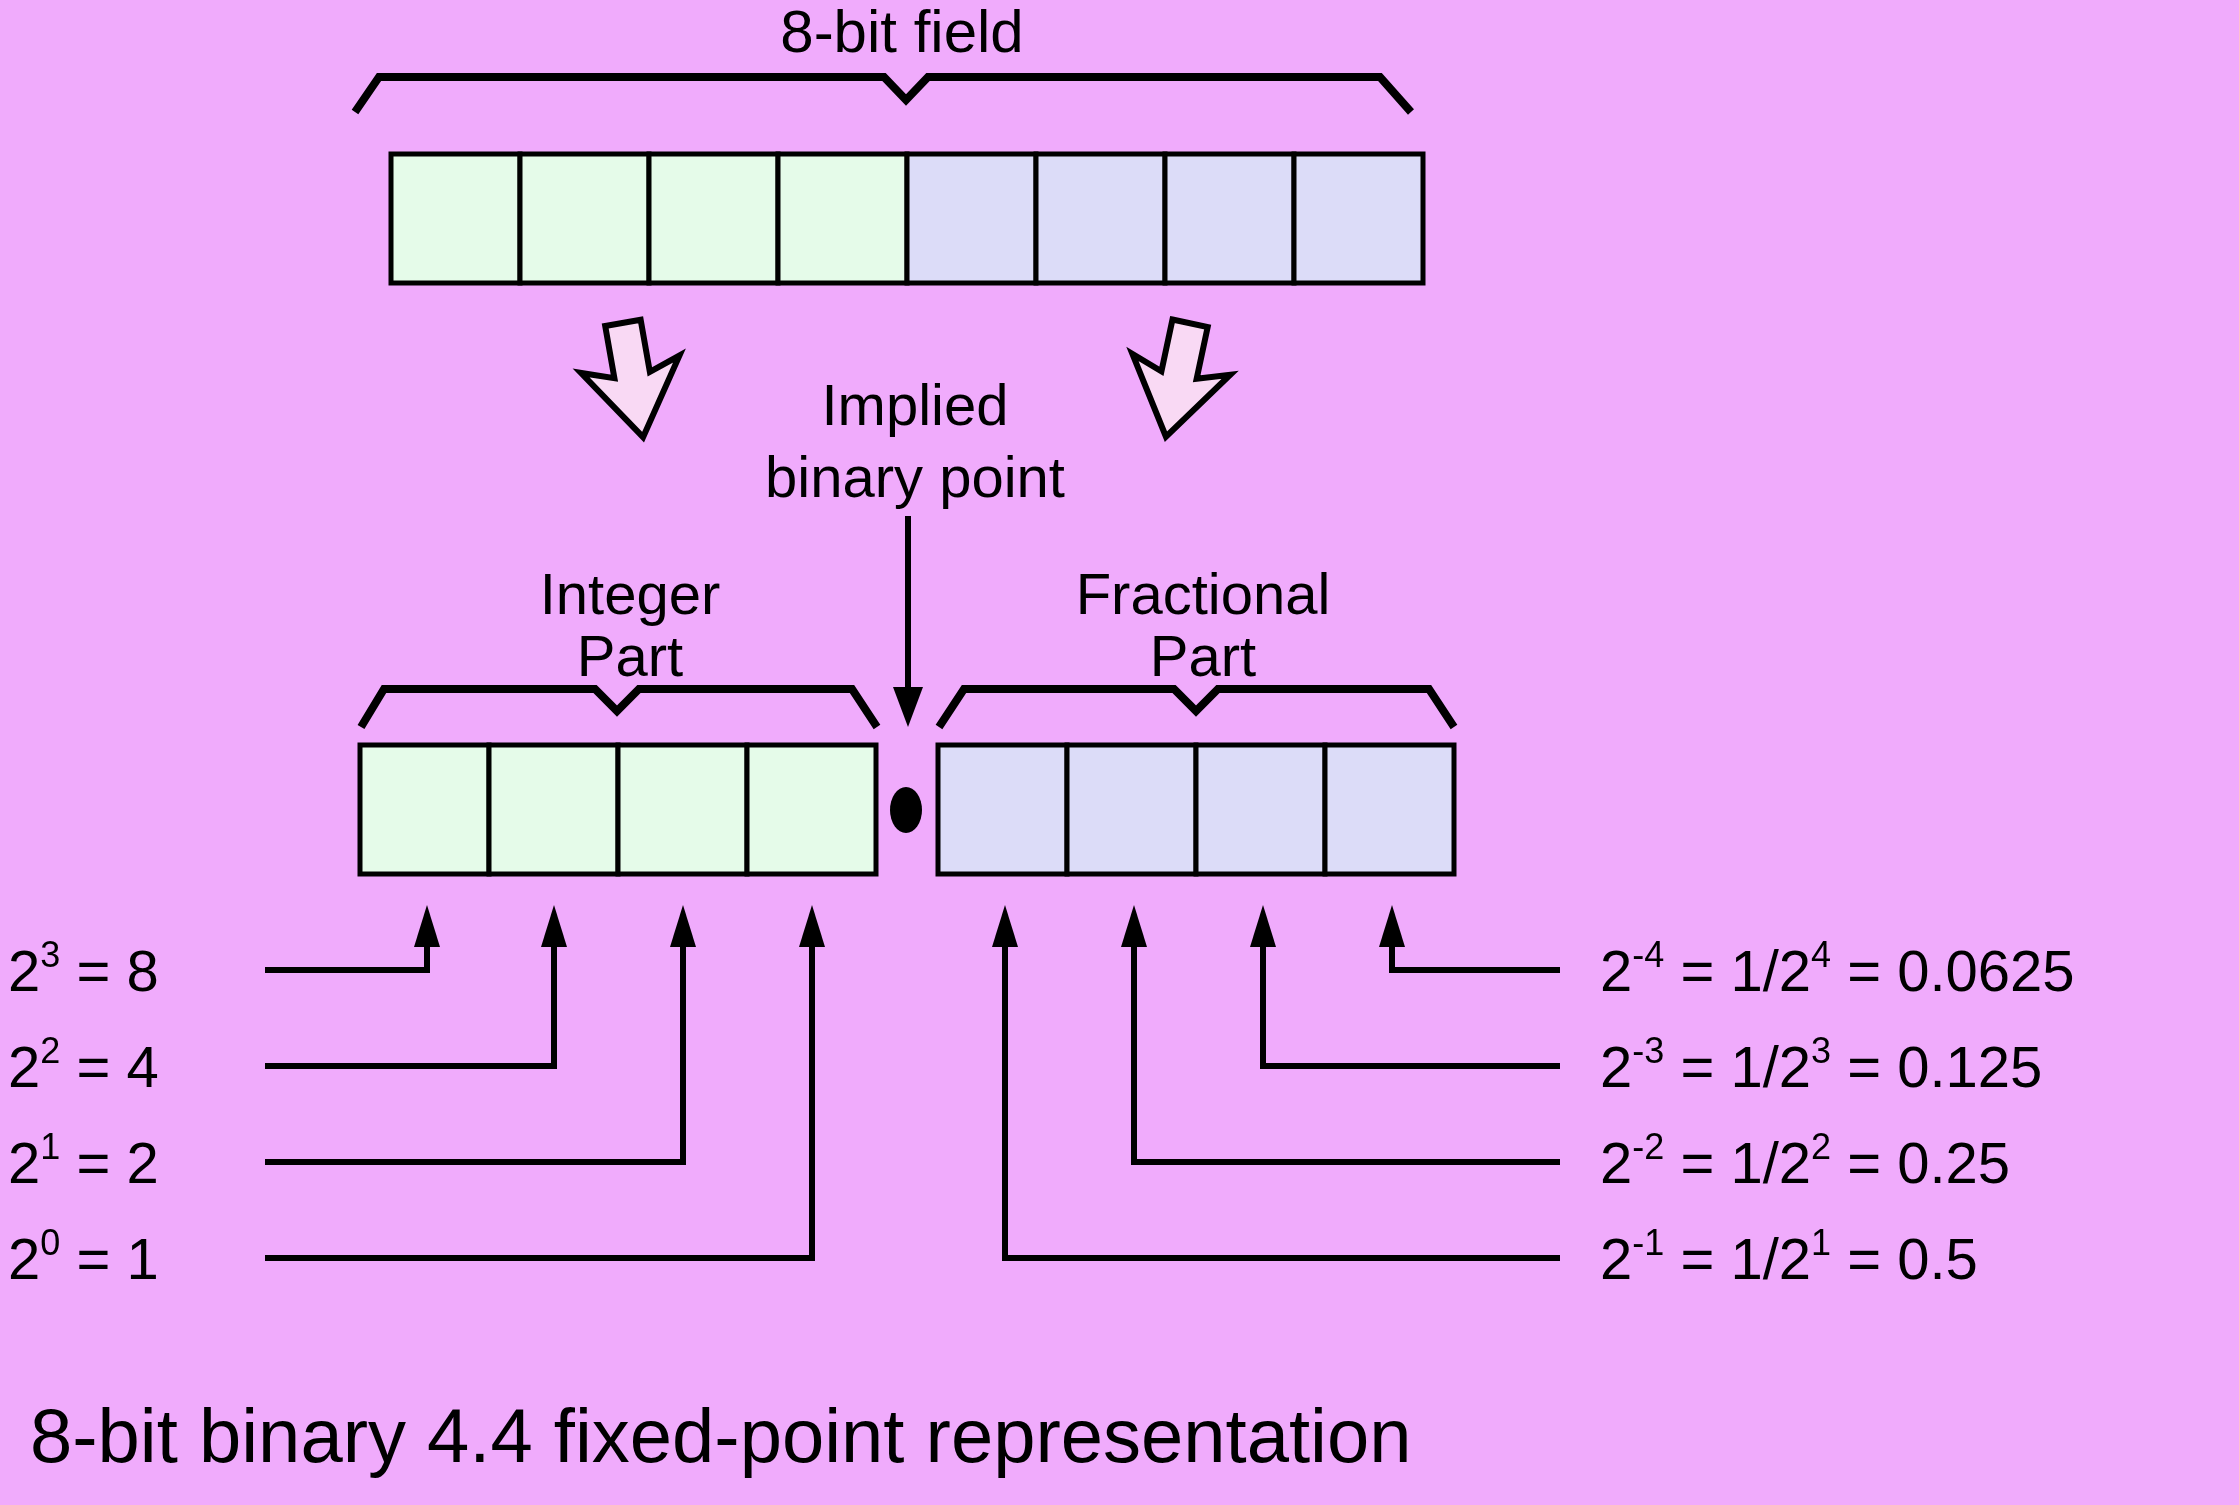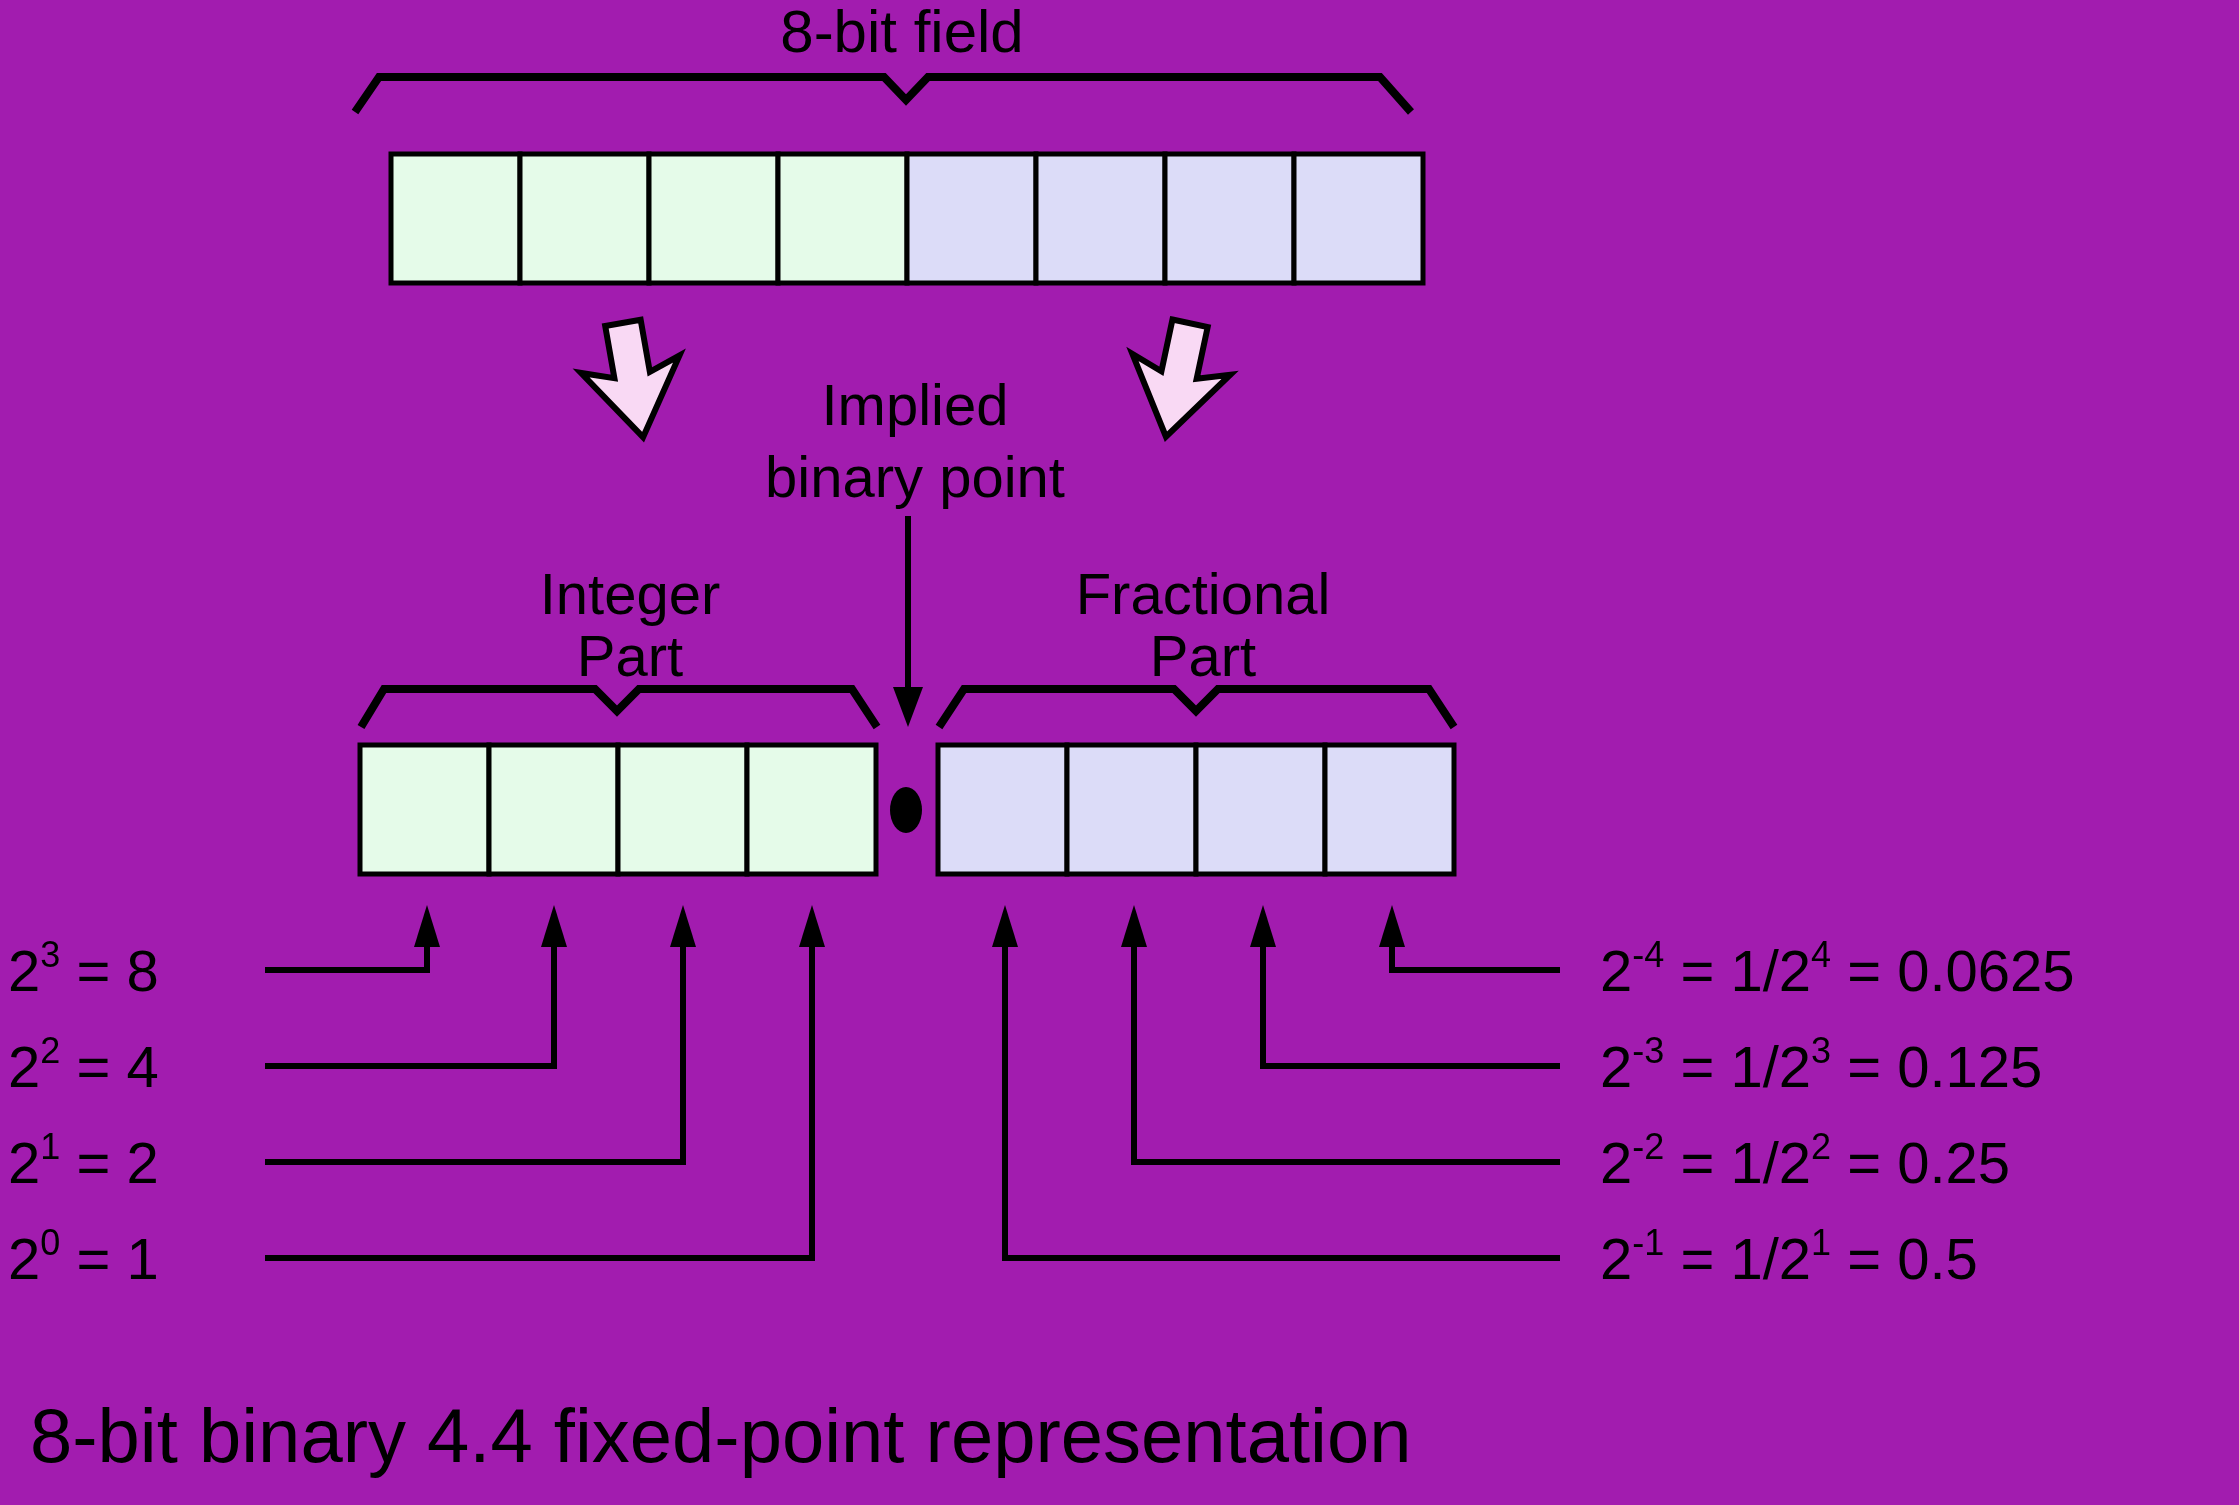--- a/index.html
+++ b/index.html
@@ -1,16 +1,16 @@
 <!DOCTYPE html>
 <html><head>
 <meta charset="utf-8">
 <style>
   html,body{margin:0;padding:0;background:#ffffff;}
-  .stage{position:relative;width:2239px;height:1505px;background:#a21caf;overflow:hidden;}
+  .stage{position:relative;width:2239px;height:1505px;background:#f0abfc;overflow:hidden;}
   svg{position:absolute;left:0;top:0;}
   text{font-family:"Liberation Sans","DejaVu Sans",sans-serif;fill:#000;}
   .lbl{font-size:58px;}
   .big{font-size:60px;}
   .cap{font-size:76px;}
   .sup{font-size:36px;}
   .mid{text-anchor:middle;}
   .cell{stroke:#000;stroke-width:5;}
   .brace{fill:none;stroke:#000;stroke-width:8;stroke-linejoin:miter;}
   .conn{fill:none;stroke:#000;stroke-width:6;}

